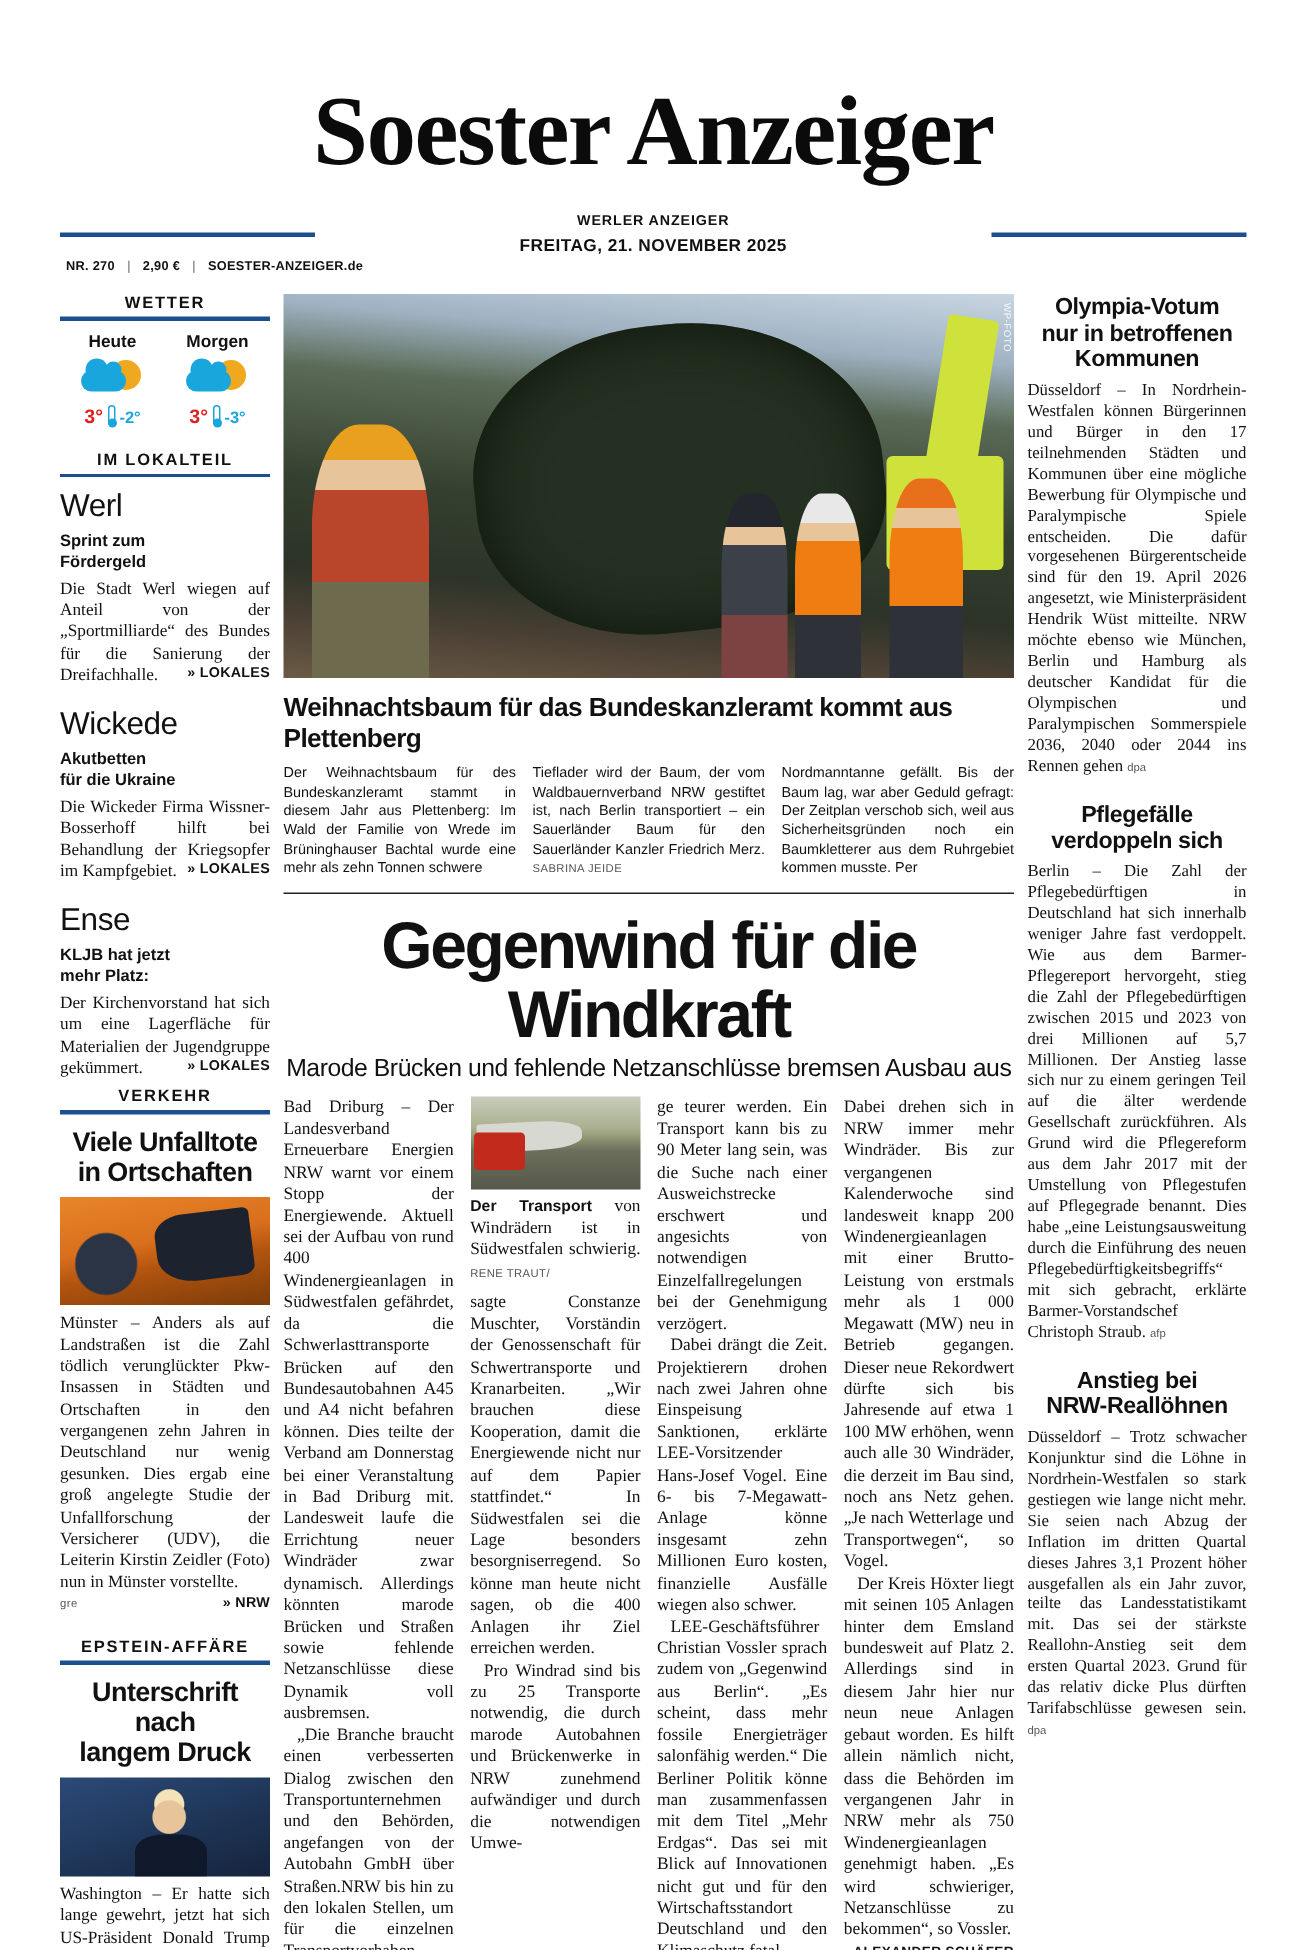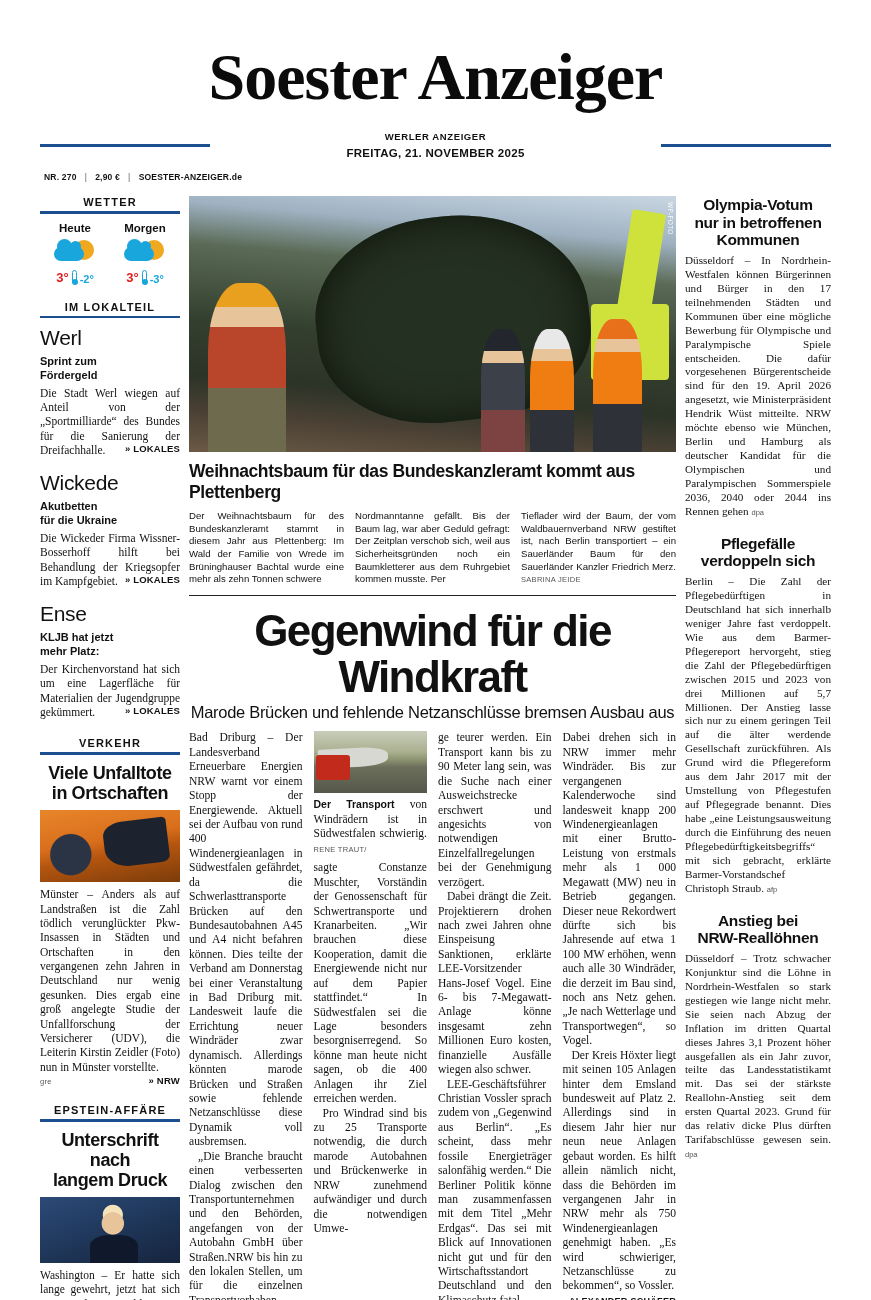--- a/index.html
+++ b/index.html
@@ -3,21 +3,21 @@
 <meta charset="utf-8">
 <style>
   * { margin:0; padding:0; box-sizing:border-box; }
   body {
     width:871px; height:1300px;
     background:#ffffff;
     font-family:"Liberation Serif", serif;
     color:#111;
     overflow:hidden;
   }
-  .page { width:871px; height:1300px; position:relative; padding:0 40px; }
+  .page { width:871px; height:1300px; position:relative; padding:11px 40px; }
 
   
   .masthead { text-align:center; padding-top:44px; }
   .masthead h1 {
     font-family:"Liberation Serif", serif;
     font-weight:700;
     font-size:66px;
     letter-spacing:-1px;
     line-height:1;
     color:#0b0b0b;
@@ -358,21 +358,21 @@
           <div class="town">Ense</div>
           <div class="kicker" style="white-space:pre-line">KLJB hat jetzt
 mehr Platz:</div>
           <div class="teaser">
             <span>Der Kirchenvorstand hat sich um eine Lagerfläche für Materialien der Jugendgruppe gekümmert.</span>
             <span class="ref">» LOKALES</span>
           </div>
         </div>
       </div>
 
-      <div style="margin-top:18px">
+      <div style="margin-top:6px">
         <div class="seclabel">VERKEHR</div>
         <div class="seclabel-rule"></div>
         <div class="bighead-s" style="white-space:pre-line">Viele Unfalltote
 in Ortschaften</div>
         <div class="photo photo-crash"></div>
         <div class="teaser" style="margin-top:5px">
           <span>Münster – Anders als auf Landstraßen ist die Zahl tödlich verunglückter Pkw-Insassen in Städten und Ortschaften in den vergangenen zehn Jahren in Deutschland nur wenig gesunken. Dies ergab eine groß angelegte Studie der Unfallforschung der Versicherer (UDV), die Leiterin Kirstin Zeidler (Foto) nun in Münster vorstellte.</span>
         </div>
         <div style="display:flex;justify-content:space-between;align-items:baseline;margin-top:1px">
           <span class="credit">gre</span>
@@ -404,25 +404,25 @@
         <div class="man2"></div>
         <div class="man3"></div>
         <div class="man4"></div>
         <div class="credit-v">WP-FOTO</div>
       </div>
 
       <div>
         <div class="strip-head">Weihnachtsbaum für das Bundeskanzleramt kommt aus Plettenberg</div>
         <div class="strip-cols">
           <div>Der Weihnachtsbaum für des Bundeskanzleramt stammt in diesem Jahr aus Plettenberg: Im Wald der Familie von Wrede im Brüninghauser Bachtal wurde eine mehr als zehn Tonnen schwere</div>
-          <div>Nordmanntanne gefällt. Bis der Baum lag, war aber Geduld gefragt: Der Zeitplan verschob sich, weil aus Sicherheitsgründen noch ein Baumkletterer aus dem Ruhrgebiet kommen musste. Per</div>
           <div>
             <span>Tieflader wird der Baum, der vom Waldbauernverband NRW gestiftet ist, nach Berlin transportiert – ein Sauerländer Baum für den Sauerländer Kanzler Friedrich Merz.</span>
             <span class="credit">SABRINA JEIDE</span>
           </div>
+          <div>Nordmanntanne gefällt. Bis der Baum lag, war aber Geduld gefragt: Der Zeitplan verschob sich, weil aus Sicherheitsgründen noch ein Baumkletterer aus dem Ruhrgebiet kommen musste. Per</div>
         </div>
         <div class="hr-thin"></div>
       </div>
 
       <div>
         <div class="mainhead">Gegenwind für die Windkraft</div>
         <div class="subhead">Marode Brücken und fehlende Netzanschlüsse bremsen Ausbau aus</div>
         <div class="story4">
           <div class="c">
             <div class="body">

